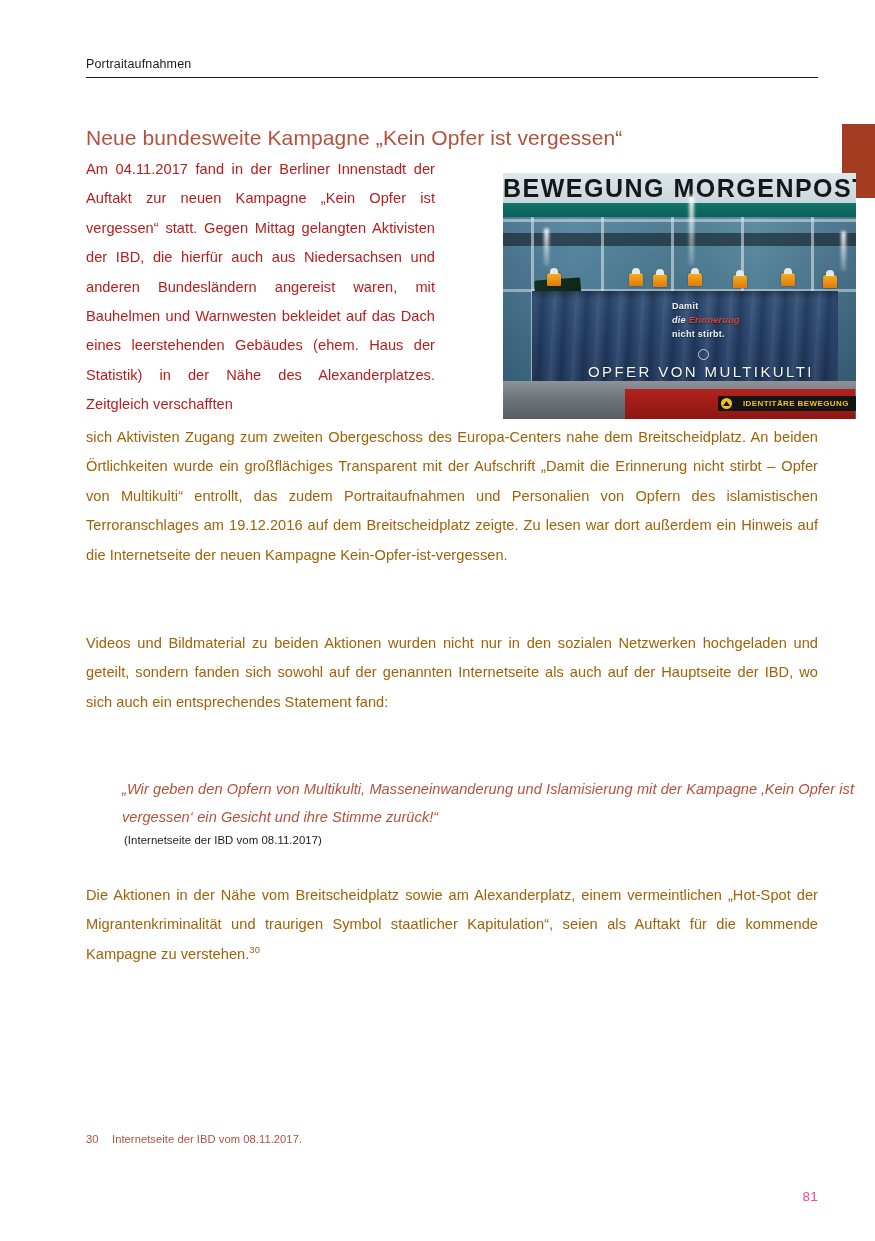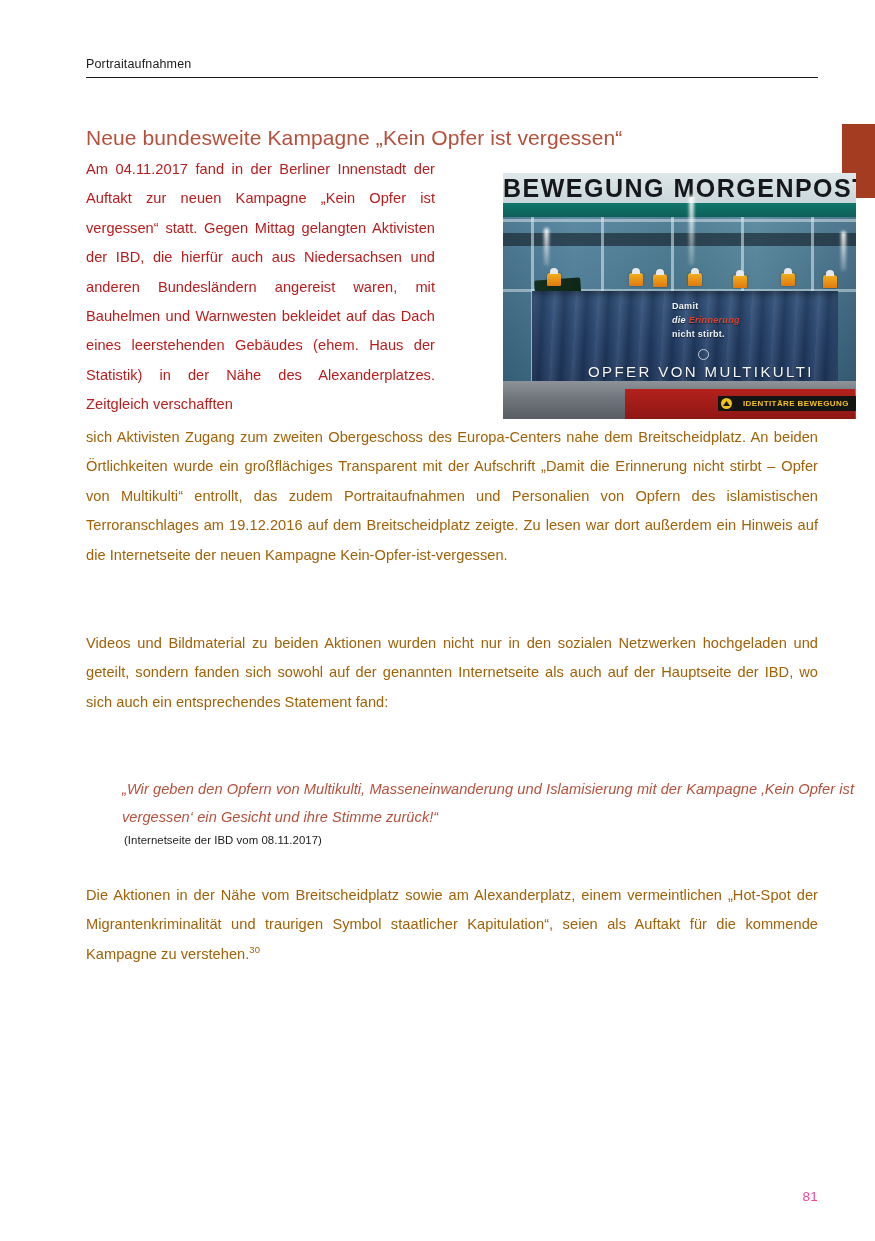--- a/index.html
+++ b/index.html
@@ -414,16 +414,19 @@
   <div class="full-para p2">sich Aktivisten Zugang zum zweiten Obergeschoss des Europa-Centers nahe dem Breitscheidplatz. An beiden Örtlichkeiten wurde ein großflächiges Transparent mit der Aufschrift „Damit die Erinnerung nicht stirbt – Opfer von Multikulti“ entrollt, das zudem Portraitaufnahmen und Personalien von Opfern des islamistischen Terroranschlages am 19.12.2016 auf dem Breitscheidplatz zeigte. Zu lesen war dort außerdem ein Hinweis auf die Internetseite der neuen Kampagne Kein-Opfer-ist-vergessen.</div>
   <div class="full-para p3">Videos und Bildmaterial zu beiden Aktionen wurden nicht nur in den sozialen Netzwerken hochgeladen und geteilt, sondern fanden sich sowohl auf der genannten Internetseite als auch auf der Hauptseite der IBD, wo sich auch ein entsprechendes Statement fand:</div>
 
   <div class="quote" style="color: rgb(181, 80, 60); margin-left: 36px;">„Wir geben den Opfern von Multikulti, Masseneinwanderung und Islamisierung mit der Kampagne ‚Kein Opfer ist vergessen‘ ein Gesicht und ihre Stimme zurück!“</div>
   <div class="quote-source">(Internetseite der IBD vom 08.11.2017)</div>
 
   <div class="full-para p4">
     <span>Die Aktionen in der Nähe vom Breitscheidplatz sowie am Alexanderplatz, einem vermeintlichen „Hot-Spot der Migrantenkriminalität und traurigen Symbol staatlicher Kapitulation“, seien als Auftakt für die kommende Kampagne zu verstehen.</span><sup>30</sup>
   </div>
 
+  <div class="footnote" style="color: rgb(181, 80, 60);">
+    <span class="fn-num">30</span><span>Internetseite der IBD vom 08.11.2017.</span>
+  </div>
 
   <div class="folio">81</div>
 
 </div>
 
 </body></html>

